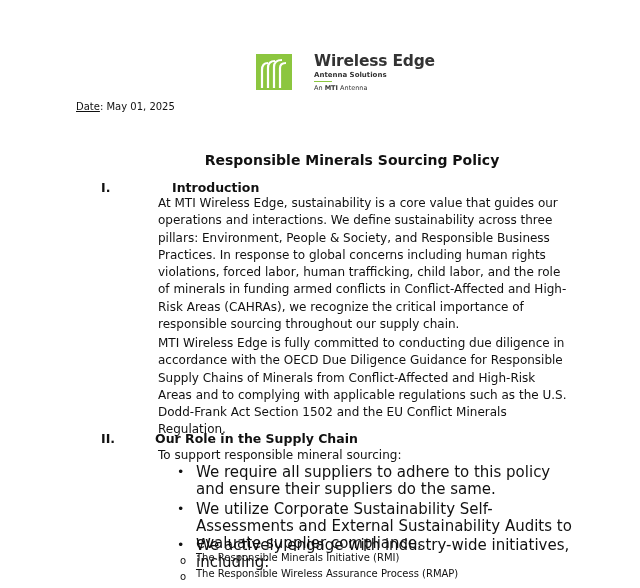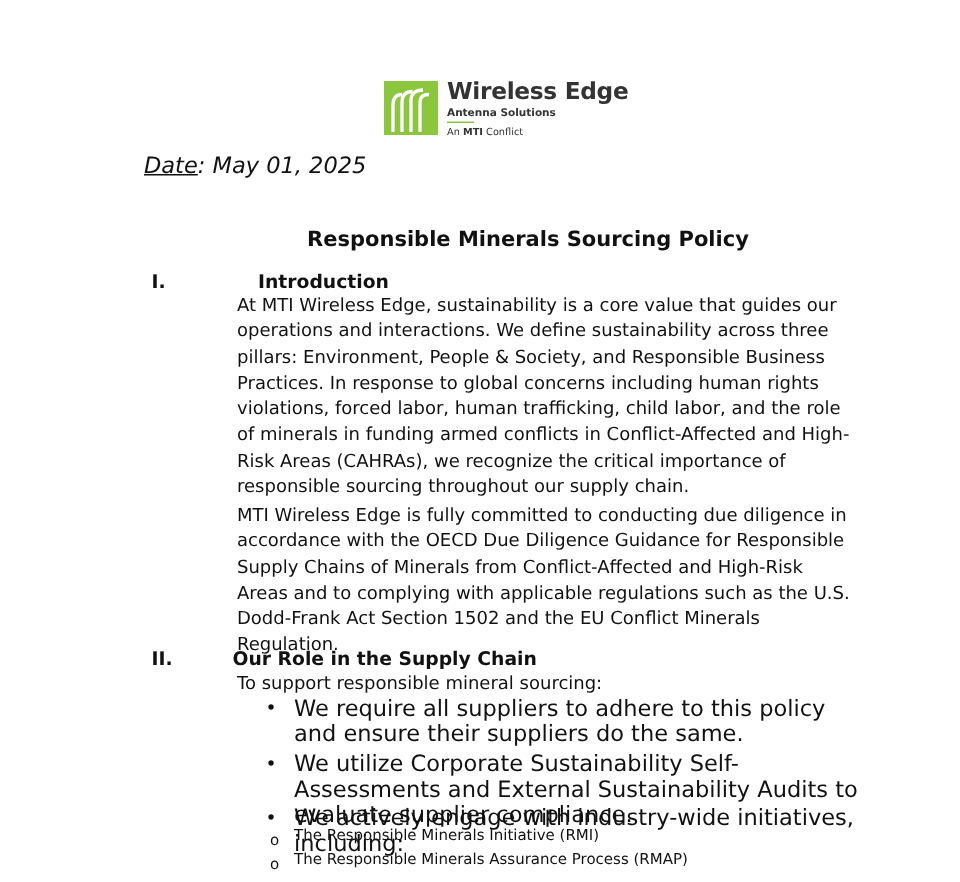--- a/index.html
+++ b/index.html
@@ -1,27 +1,27 @@
 <!DOCTYPE html>
 <html><head>
   <meta charset="utf-8">
   <style>
     html, body { margin:0; padding:0; background:#ffffff; }
     body { width:640px; height:588px; overflow:hidden; position:relative;
            font-family:"DejaVu Sans", sans-serif; color:#111; }
     .logo { position:absolute; left:256px; top:54px; display:flex; align-items:flex-start; }
     .logo-mark { width:36px; height:36px; background:#8cc63f; position:relative; }
     .logo-mark svg { position:absolute; left:0; top:0; }
-    .logo-text { margin-left:6px; line-height:1; }
+    .logo-text { margin-left:22px; line-height:1; }
     .logo-title { font-size:15.5px; font-weight:bold; color:#333; letter-spacing:-0.2px; }
     .logo-sub { font-size:7px; color:#333; margin-top:2px; font-weight:bold; }
     .logo-line { width:18px; height:1px; background:#8cc63f; margin-top:2px; }
     .logo-company { font-size:6.5px; color:#333; margin-top:3px; }
     .logo-company b { font-weight:bold; }
-    .date { position:absolute; left:96px; top:101px; font-size:15px;font-style:italic; }
+    .date { position:absolute; left:76px; top:101px; font-size:10px; }
     .date .lbl { text-decoration:underline; }
     .title { position:absolute; left:0; width:640px; top:152px; text-align:center;
              font-size:14px; font-weight:bold;padding-left:32px; }
     .sec-num { position:absolute; left:101px; font-weight:bold; font-size:12.5px; }
     .sec-head { position:absolute; left:155px; font-weight:bold; font-size:12.5px; }
     .para { position:absolute; left:158px; width:410px; font-size:12px; line-height:17.3px; }
     .bullet { position:absolute; left:177px; font-size:12.5px; }
     .btext { position:absolute; left:196px; width:380px; font-size:15px; line-height:17px; }
     .sub { position:absolute; left:180px; font-size:10px; }
     .stext { position:absolute; left:196px; font-size:10px; }
@@ -38,21 +38,21 @@
       <path d="M24 34 V14 Q24 9 30 9" stroke="#fff" stroke-width="2.2" fill="none"></path>
     </svg>
   </div>
   <div class="logo-text">
     <div class="logo-title">Wireless Edge</div>
     <div class="logo-sub">Antenna Solutions</div>
     <div class="logo-line"></div>
     <div class="logo-company">
       <span>An</span>
       <b>MTI</b>
-      <span>Conflict</span>
+      <span>Antenna</span>
     </div>
   </div>
 </div>
 
 <div class="date">
   <span class="lbl">Date</span><span>: May 01, 2025</span>
 </div>
 
 <div class="title">Responsible Minerals Sourcing Policy</div>
 
@@ -71,13 +71,13 @@
 <div class="bullet" style="top:501px;">•</div>
 <div class="btext" style="top:501px;">We utilize Corporate Sustainability Self-Assessments and External Sustainability Audits to evaluate supplier compliance.</div>
 
 <div class="bullet" style="top:537px;">•</div>
 <div class="btext" style="top:537px;">We actively engage with industry-wide initiatives, including:</div>
 
 <div class="sub" style="top:555px;">o</div>
 <div class="stext" style="top:552px;">The Responsible Minerals Initiative (RMI)</div>
 
 <div class="sub" style="top:571px;">o</div>
-<div class="stext" style="top:568px;">The Responsible Minerals Assurance Process (RMAP)</div>
+<div class="stext" style="top:568px;">The Responsible Wireless Assurance Process (RMAP)</div>
 
 </body></html>

